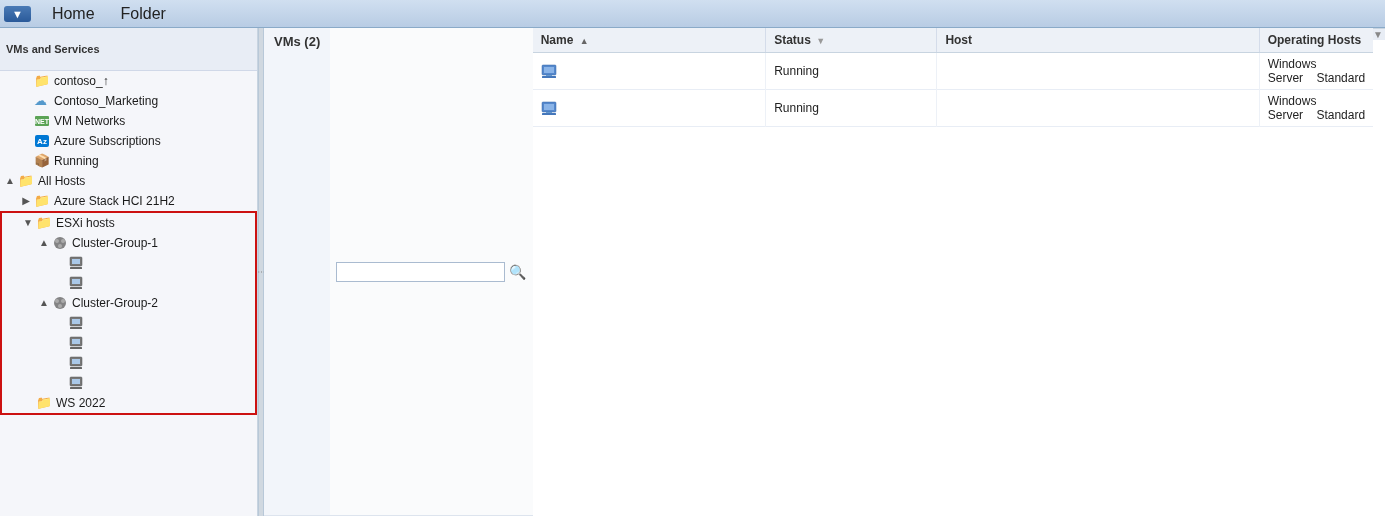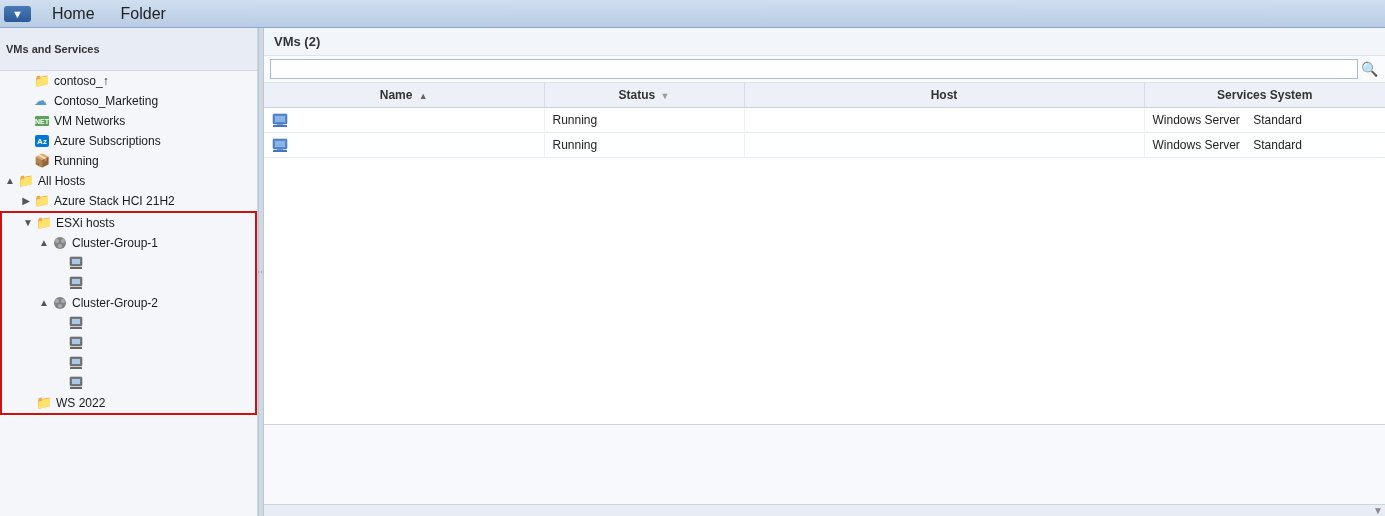--- a/index.html
+++ b/index.html
@@ -121,21 +121,21 @@
       align-items: center;
       justify-content: center;
       font-size: 8px;
       color: #888;
     }
 
     
     .content-area {
       flex: 1;
       display: flex;
-      flex-direction: column;
+      flex-direction: row;
       background: white;
       overflow: hidden;
     }
 
     .content-header {
       padding: 6px 10px;
       font-size: 13px;
       font-weight: 600;
       color: #333;
       border-bottom: 1px solid #dde4ee;
@@ -172,21 +172,21 @@
     table {
       width: 100%;
       border-collapse: collapse;
       font-size: 12px;
     }
     thead th {
       background: #edf1f7;
       border-bottom: 1px solid #c8d4e0;
       border-right: 1px solid #d4dcea;
       padding: 5px 8px;
-      text-align: center;
+      text-align: left;
       font-weight: 600;
       color: #333;
       white-space: nowrap;
     }
     thead th:last-child {
       border-right: none;
     }
     tbody tr {
       border-bottom: 1px solid #e8edf5;
     }
@@ -440,21 +440,21 @@
               <span class="sort-arrow">▲</span>
             </th>
             <th style="width:200px;">
               <span>Status</span>
               <span class="filter-arrow">▼</span>
             </th>
             <th style="width:400px;">
               <span>Host</span>
             </th>
             <th>
-              <span>Services System</span>
+              <span>Operating Hosts</span>
             </th>
           </tr>
         </thead>
         <tbody>
           <tr>
             <td>
               <svg class="vm-svg" viewBox="0 0 16 16">
                 <rect x="1" y="2" width="14" height="10" rx="1" fill="#5588cc" stroke="#3366aa" stroke-width="0.5"></rect>
                 <rect x="3" y="4" width="10" height="6" fill="#8ab4e8"></rect>
                 <rect x="1" y="13" width="14" height="2" rx="0.5" fill="#4477bb"></rect>

